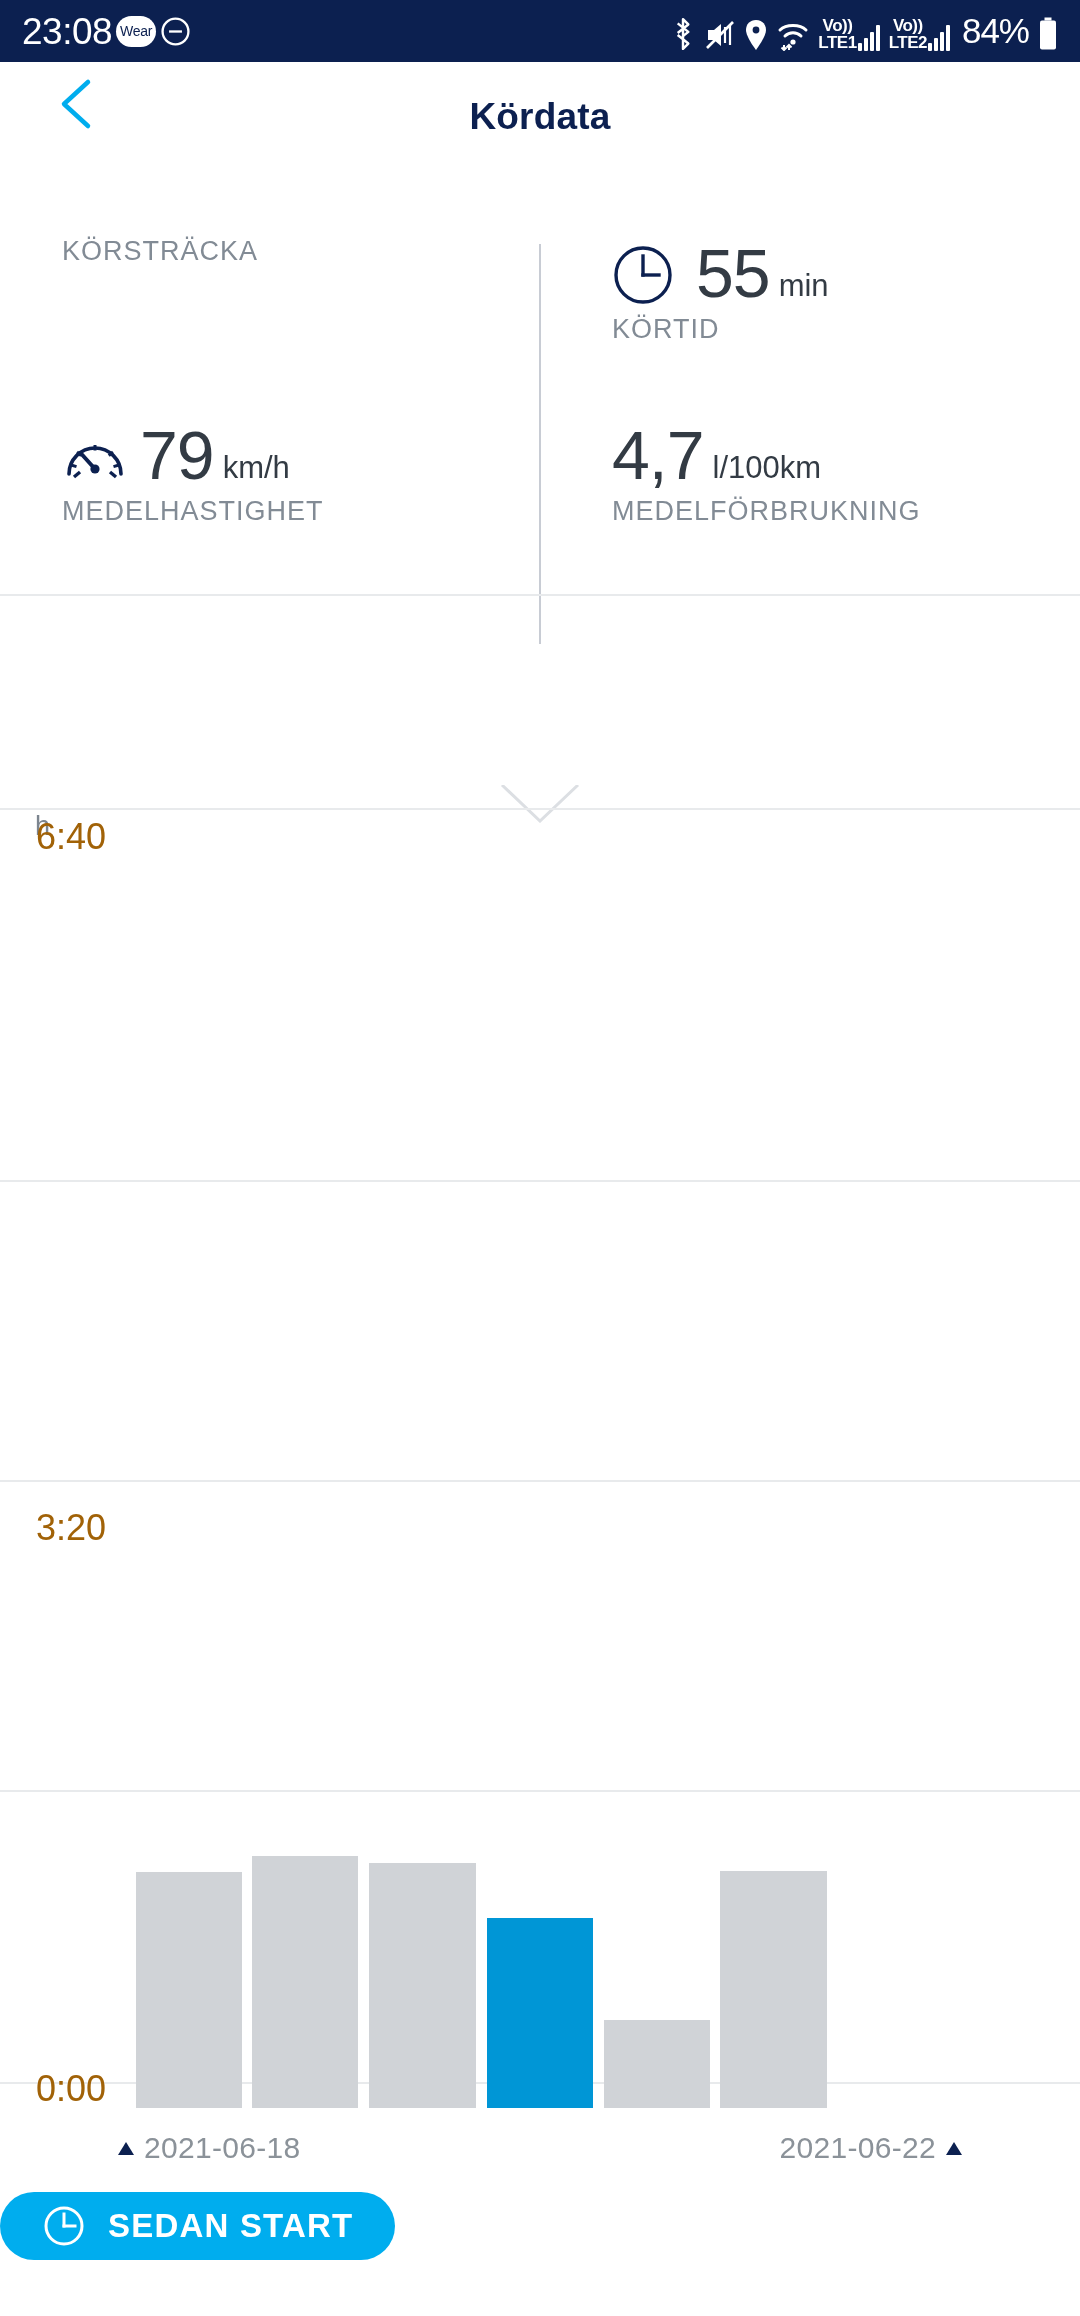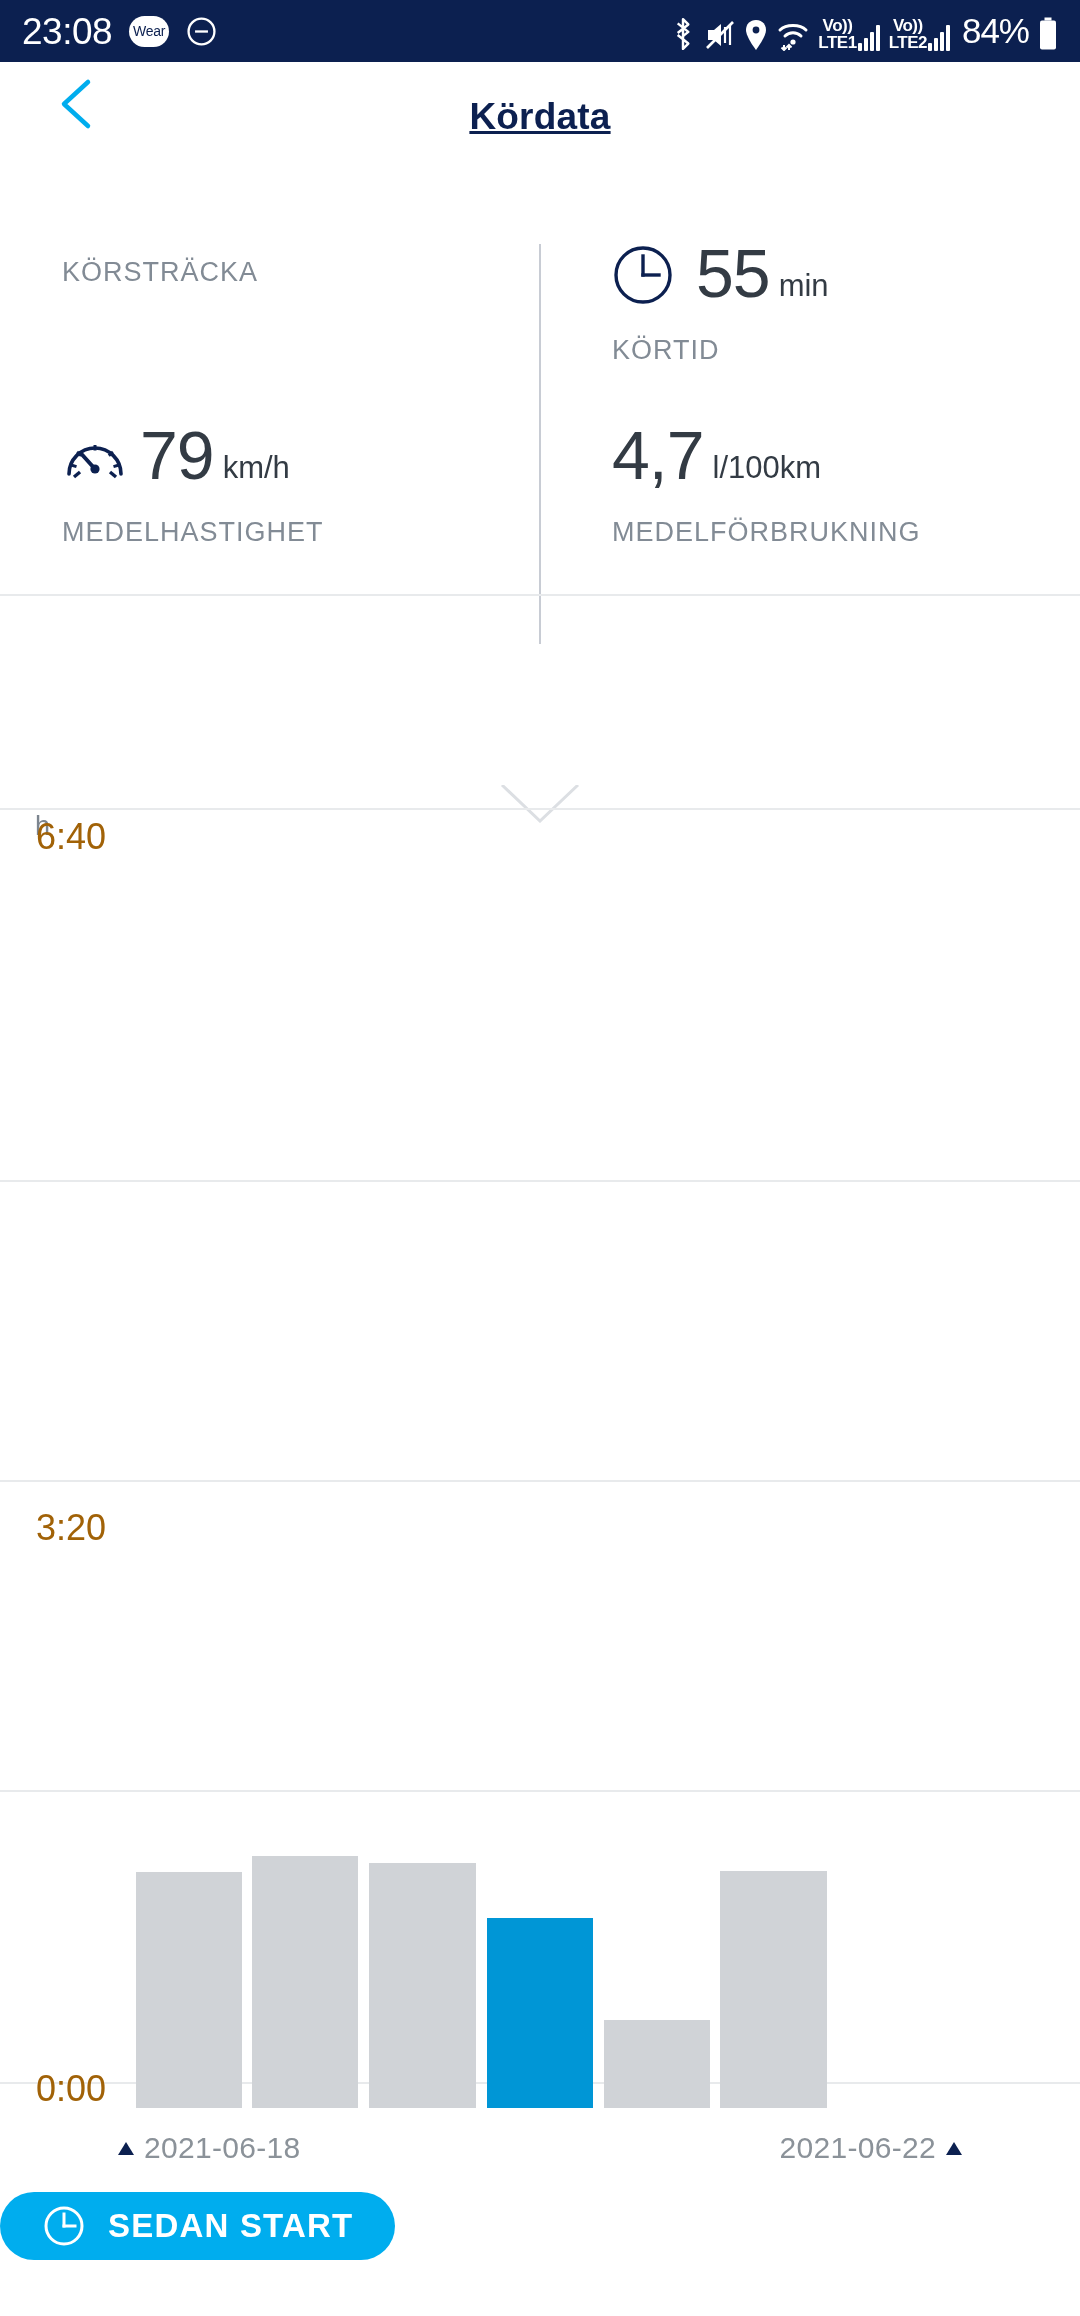--- a/index.html
+++ b/index.html
@@ -13,21 +13,21 @@
   #screen { position: relative; width: 1080px; height: 2316px; background: #fff; }
 
   
   .statusbar {
     position: absolute; left: 0; top: 0; width: 1080px; height: 62px;
     background: #0c2050;
     display: flex; align-items: center;
     padding: 0 22px;
     color: #ffffff;
   }
-  .sb-left { display: flex; align-items: center; gap: 17px; }
+  .sb-left { display: flex; align-items: center; gap: 4px; }
   .sb-clock { font-size: 37px; letter-spacing: -0.5px; line-height: 1; font-weight: 400; }
   .sb-wear {
     width: 40px; height: 31px; border-radius: 16px/16px; background: #fff;
     color: #0c2050; font-size: 14px; font-weight: 400;
     display: flex; align-items: center; justify-content: center;
     letter-spacing: -0.2px;
   }
   .sb-dnd { width: 31px; height: 31px; }
   .sb-spacer { flex: 1 1 auto; }
   .sb-right { display: flex; align-items: flex-end; gap: 9px; }
@@ -46,21 +46,21 @@
   .bars-ico i:nth-child(3) { height: 19px; }
   .bars-ico i:nth-child(4) { height: 26px; }
   .sb-batt-txt { font-size: 35px; letter-spacing: -1px; font-weight: 400; margin-left: 3px; }
 
   
   .appbar {
     position: absolute; left: 0; top: 62px; width: 1080px; height: 110px;
     display: flex; align-items: center; justify-content: center;
   }
   .appbar-title {
-    font-size: 37px; font-weight: 700; color: #0c2050; letter-spacing: 0.2px; text-decoration: underline;
+    font-size: 37px; font-weight: 700; color: #0c2050; letter-spacing: 0.2px;
   }
   .back-chevron {
     position: absolute; left: 52px; top: 76px;
     width: 52px; height: 56px; cursor: pointer;
   }
 
   
   .summary { position: absolute; left: 0; top: 228px; width: 1080px; height: 428px; }
   .summary-divider {
     position: absolute; left: 539px; top: 16px; width: 2px; height: 400px;
@@ -72,21 +72,21 @@
   .stat-ico svg { display: block; }
   .stat-val {
     font-size: 68px; color: #333b44; line-height: 0.96; font-weight: 400;
     letter-spacing: -1px;
   }
   .stat-unit {
     font-size: 31px; color: #333b44; line-height: 1; margin-left: 9px;
     padding-bottom: 5px; font-weight: 400;
   }
   .stat-label {
-    font-size: 27px; color: #828b95; letter-spacing: 1px; margin-top: 29px;
+    font-size: 27px; color: #828b95; letter-spacing: 1px; margin-top: 8px;
     white-space: nowrap;
   }
   #stat-distance { left: 62px; top: 0px; }
   #stat-distance .stat-label { margin-left: 0px; }
   #stat-speed { left: 62px; top: 182px; }
   #stat-time { left: 612px; top: 0px; }
   #stat-consumption { left: 612px; top: 182px; }
   #stat-time .stat-ico { width: 84px; }
 
   

